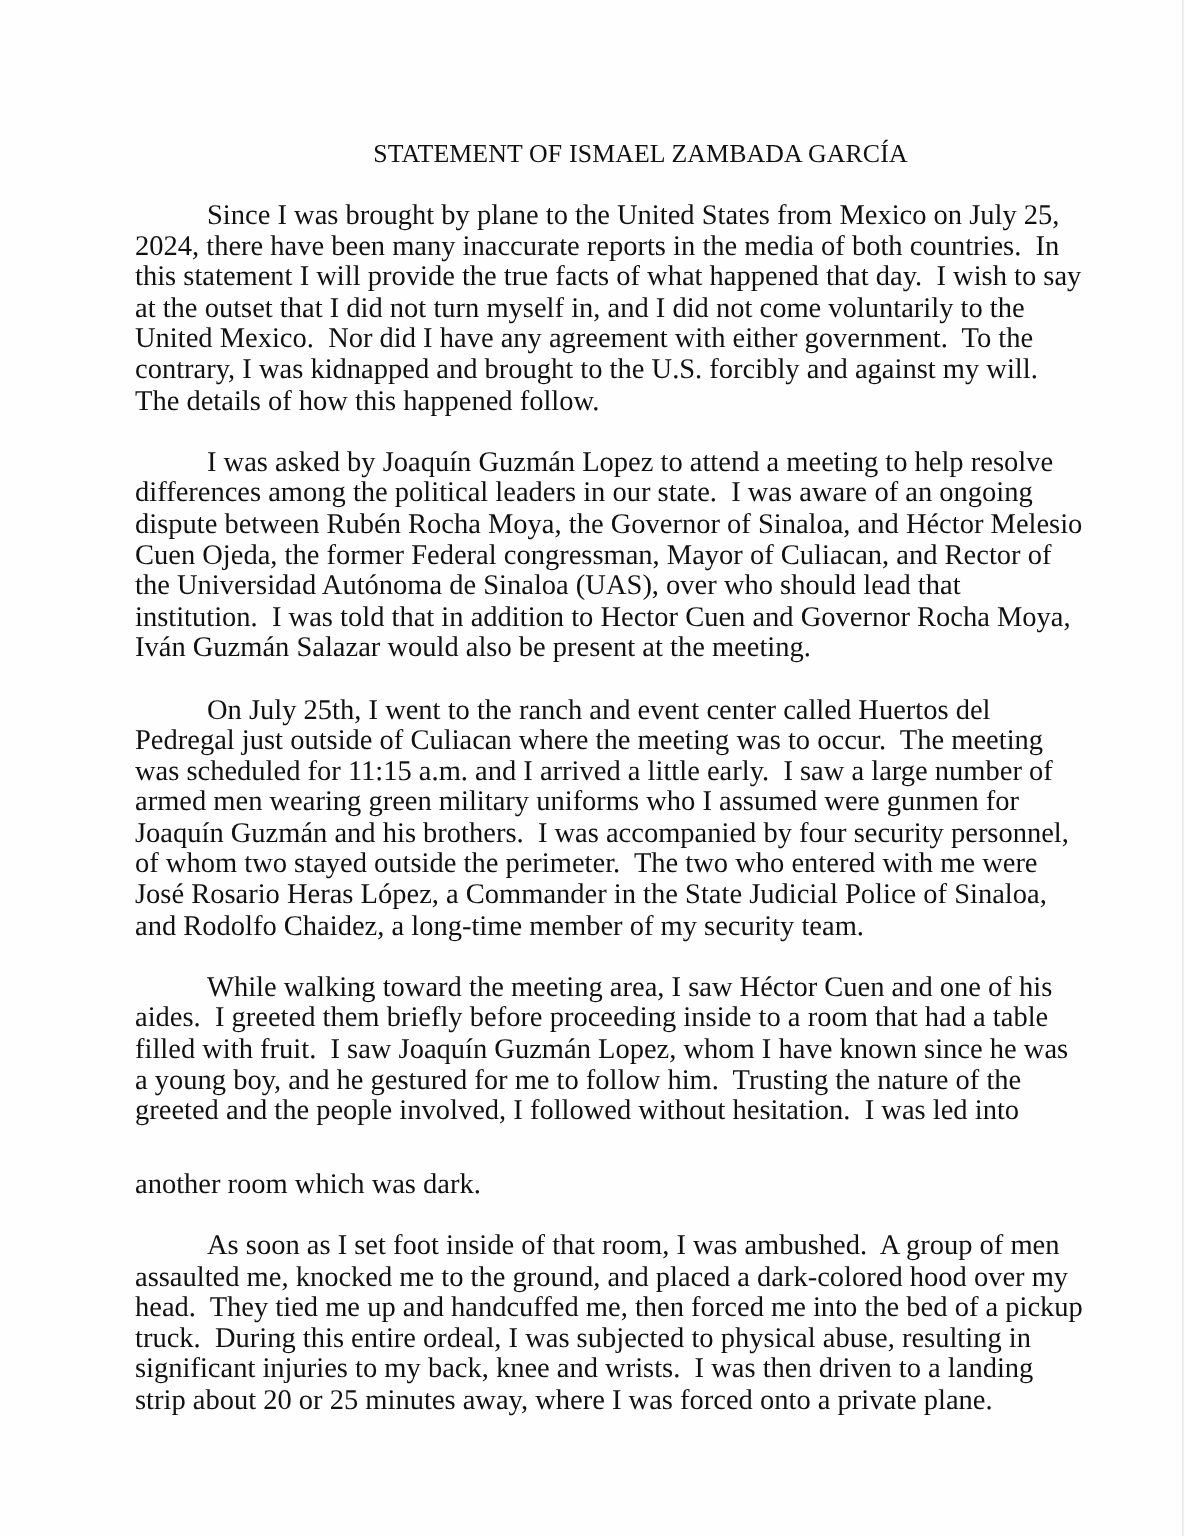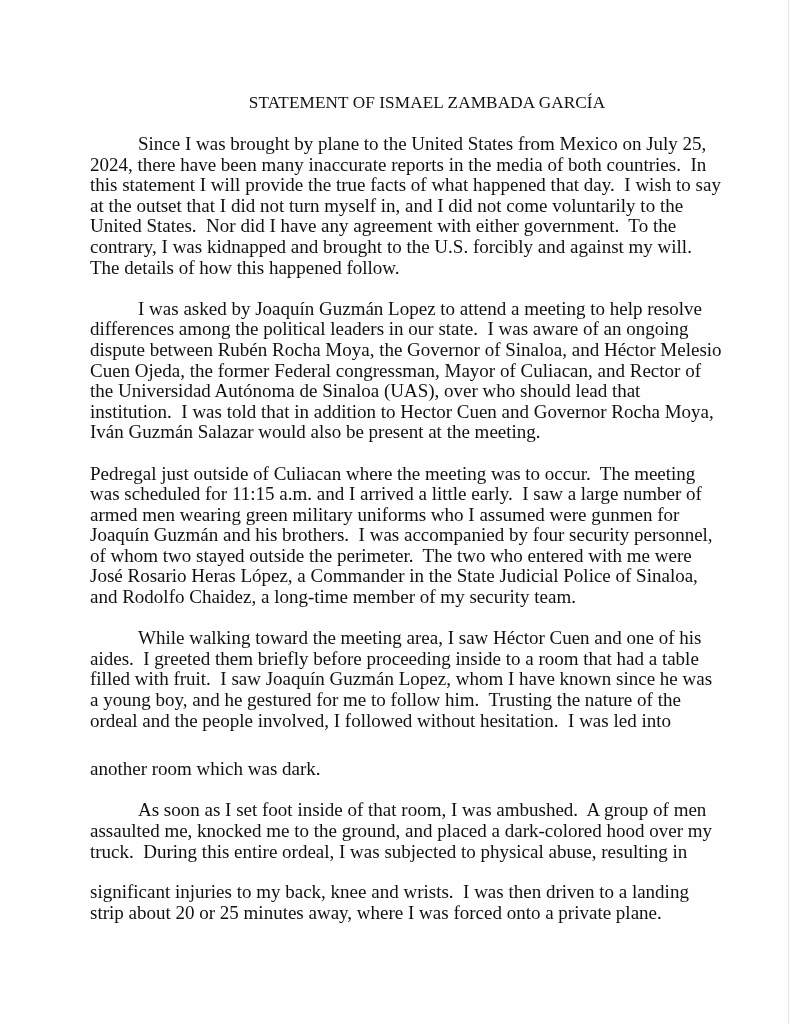--- a/index.html
+++ b/index.html
@@ -68,55 +68,57 @@
 
   <div class="title">STATEMENT OF ISMAEL ZAMBADA GARCÍA</div>
 
   <div class="body" id="doc-body">
 
     <p class="para">
       <span class="line indent" style="white-space: pre;">Since I was brought by plane to the United States from Mexico on July 25,</span>
       <span class="line" style="white-space: pre;">2024, there have been many inaccurate reports in the media of both countries.  In</span>
       <span class="line" style="white-space: pre;">this statement I will provide the true facts of what happened that day.  I wish to say</span>
       <span class="line" style="white-space: pre;">at the outset that I did not turn myself in, and I did not come voluntarily to the</span>
-      <span class="line" style="white-space: pre;">United States.  Nor did I have any agreement with either government.  To the</span>
+      <span class="line" style="white-space: pre;">United Mexico.  Nor did I have any agreement with either government.  To the</span>
       <span class="line" style="white-space: pre;">contrary, I was kidnapped and brought to the U.S. forcibly and against my will.</span>
       <span class="line" style="white-space: pre;">The details of how this happened follow.</span>
     </p>
 
     <p class="para">
       <span class="line indent" style="white-space: pre;">I was asked by Joaquín Guzmán Lopez to attend a meeting to help resolve</span>
       <span class="line" style="white-space: pre;">differences among the political leaders in our state.  I was aware of an ongoing</span>
       <span class="line" style="white-space: pre;">dispute between Rubén Rocha Moya, the Governor of Sinaloa, and Héctor Melesio</span>
       <span class="line" style="white-space: pre;">Cuen Ojeda, the former Federal congressman, Mayor of Culiacan, and Rector of</span>
       <span class="line" style="white-space: pre;">the Universidad Autónoma de Sinaloa (UAS), over who should lead that</span>
       <span class="line" style="white-space: pre;">institution.  I was told that in addition to Hector Cuen and Governor Rocha Moya,</span>
       <span class="line" style="white-space: pre;">Iván Guzmán Salazar would also be present at the meeting.</span>
     </p>
 
     <p class="para">
+      <span class="line indent" style="white-space: pre;">On July 25th, I went to the ranch and event center called Huertos del</span>
       <span class="line" style="white-space: pre;">Pedregal just outside of Culiacan where the meeting was to occur.  The meeting</span>
       <span class="line" style="white-space: pre;">was scheduled for 11:15 a.m. and I arrived a little early.  I saw a large number of</span>
       <span class="line" style="white-space: pre;">armed men wearing green military uniforms who I assumed were gunmen for</span>
       <span class="line" style="white-space: pre;">Joaquín Guzmán and his brothers.  I was accompanied by four security personnel,</span>
       <span class="line" style="white-space: pre;">of whom two stayed outside the perimeter.  The two who entered with me were</span>
       <span class="line" style="white-space: pre;">José Rosario Heras López, a Commander in the State Judicial Police of Sinaloa,</span>
       <span class="line" style="white-space: pre;">and Rodolfo Chaidez, a long-time member of my security team.</span>
     </p>
 
     <p class="para">
       <span class="line indent" style="white-space: pre;">While walking toward the meeting area, I saw Héctor Cuen and one of his</span>
       <span class="line" style="white-space: pre;">aides.  I greeted them briefly before proceeding inside to a room that had a table</span>
       <span class="line" style="white-space: pre;">filled with fruit.  I saw Joaquín Guzmán Lopez, whom I have known since he was</span>
       <span class="line" style="white-space: pre;">a young boy, and he gestured for me to follow him.  Trusting the nature of the</span>
-      <span class="line" style="white-space: pre;">ordeal and the people involved, I followed without hesitation.  I was led into</span>
+      <span class="line" style="white-space: pre;">greeted and the people involved, I followed without hesitation.  I was led into</span>
       <span class="line" style="white-space: pre; margin-top: 28px;">another room which was dark.</span>
     </p>
 
     <p class="para">
       <span class="line indent" style="white-space: pre;">As soon as I set foot inside of that room, I was ambushed.  A group of men</span>
       <span class="line" style="white-space: pre;">assaulted me, knocked me to the ground, and placed a dark-colored hood over my</span>
+      <span class="line" style="white-space: pre;">head.  They tied me up and handcuffed me, then forced me into the bed of a pickup</span>
       <span class="line" style="white-space: pre;">truck.  During this entire ordeal, I was subjected to physical abuse, resulting in</span>
-      <span class="line" style="white-space: pre; margin-top: 20px;">significant injuries to my back, knee and wrists.  I was then driven to a landing</span>
+      <span class="line" style="white-space: pre;">significant injuries to my back, knee and wrists.  I was then driven to a landing</span>
       <span class="line" style="white-space: pre;">strip about 20 or 25 minutes away, where I was forced onto a private plane.</span>
     </p>
   </div>
 </div>
 
 </body></html>

